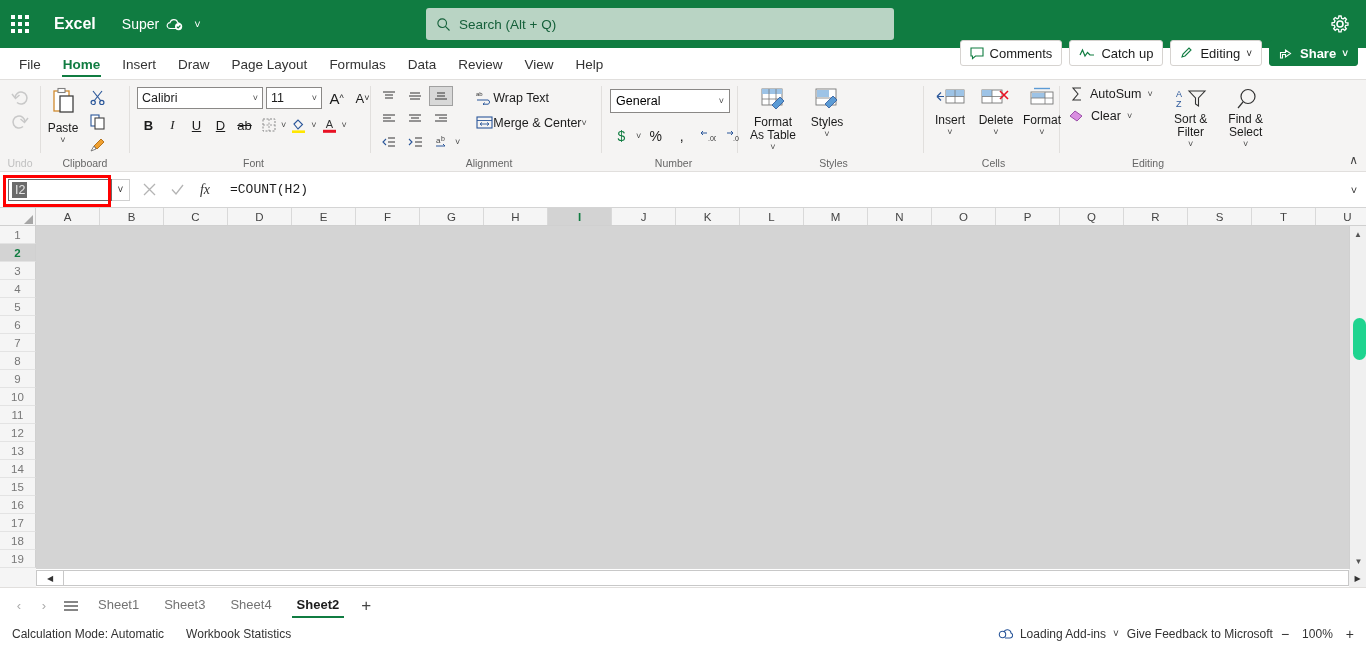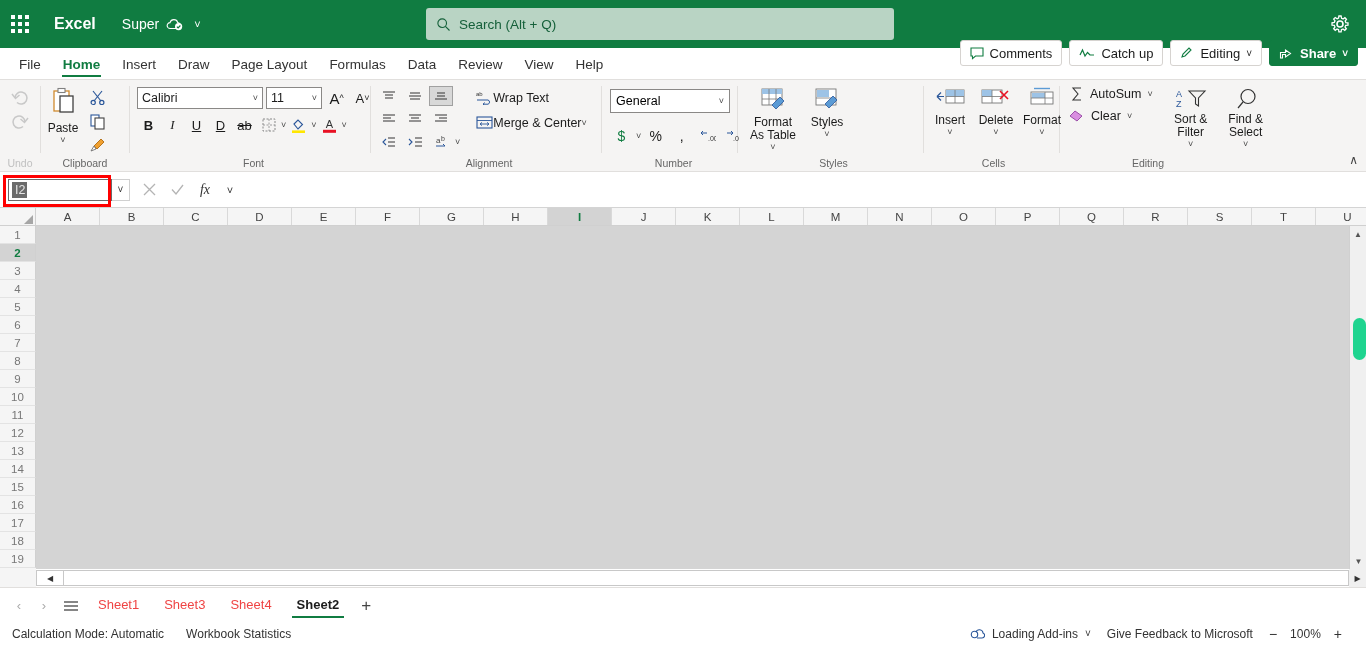--- a/index.html
+++ b/index.html
@@ -249,41 +249,41 @@
   }
   .navarrow {
     width: 22px; height: 26px; display: flex; align-items: center;
     justify-content: center; color: #aaa; font-size: 13px; cursor: pointer;
   }
   .allsheets {
     width: 26px; height: 26px; display: flex; align-items: center;
     justify-content: center; color: #444; font-size: 14px; cursor: pointer;
   }
   .stab {
-    font-size: 13px; color: #ef4444; padding: 4px 11px 6px;
+    font-size: 13px; color: #737373; padding: 4px 11px 6px;
     cursor: pointer; position: relative;
   }
   .stab.active { font-weight: bold; color: #1b1b1b; }
   .stab.active::after {
     content: ""; position: absolute; left: 6px; right: 6px; bottom: 0;
     height: 2.5px; background: #107C41;
   }
   .addsheet {
     width: 26px; height: 26px; display: flex; align-items: center;
     justify-content: center; font-size: 17px; color: #444; cursor: pointer;
   }
 
   
   .statusbar {
     height: 21px; background: #fff; display: flex; align-items: center;
     font-size: 12px; color: #333; padding: 0 12px; position: relative;
   }
   .st-item { margin-right: 22px; cursor: pointer; white-space: nowrap; }
   .st-right {
-    position: absolute; right: 24px; display: flex; align-items: center; gap: 16px;
+    position: absolute; right: 12px; display: flex; align-items: center; gap: 8px;
   }
   .zoomctl { display: flex; align-items: center; gap: 13px; }
   .zbtn { font-size: 14px; color: #333; cursor: pointer; }
   svg { display: block; }
 </style>
 </head>
 <body>
 
 <div class="titlebar">
   <div class="waffle">
@@ -755,20 +755,21 @@
     <div class="fb-ico">
       <svg width="15" height="15" viewBox="0 0 15 15">
         <path d="M2 7.5l4 4.5 7-9" fill="none" stroke="#b4b4b4" stroke-width="1.3"></path>
       </svg>
     </div>
     <div class="fb-ico">
       <span class="fx">fx</span>
     </div>
   </div>
 
+  <div class="formula">=COUNT(H2)</div>
   <div class="fb-expand">˅</div>
 </div>
 
 <div class="gridarea">
   <div class="colhead">
     <div class="corner"></div>
     <div class="ch">A</div>
     <div class="ch">B</div>
     <div class="ch">C</div>
     <div class="ch">D</div>

